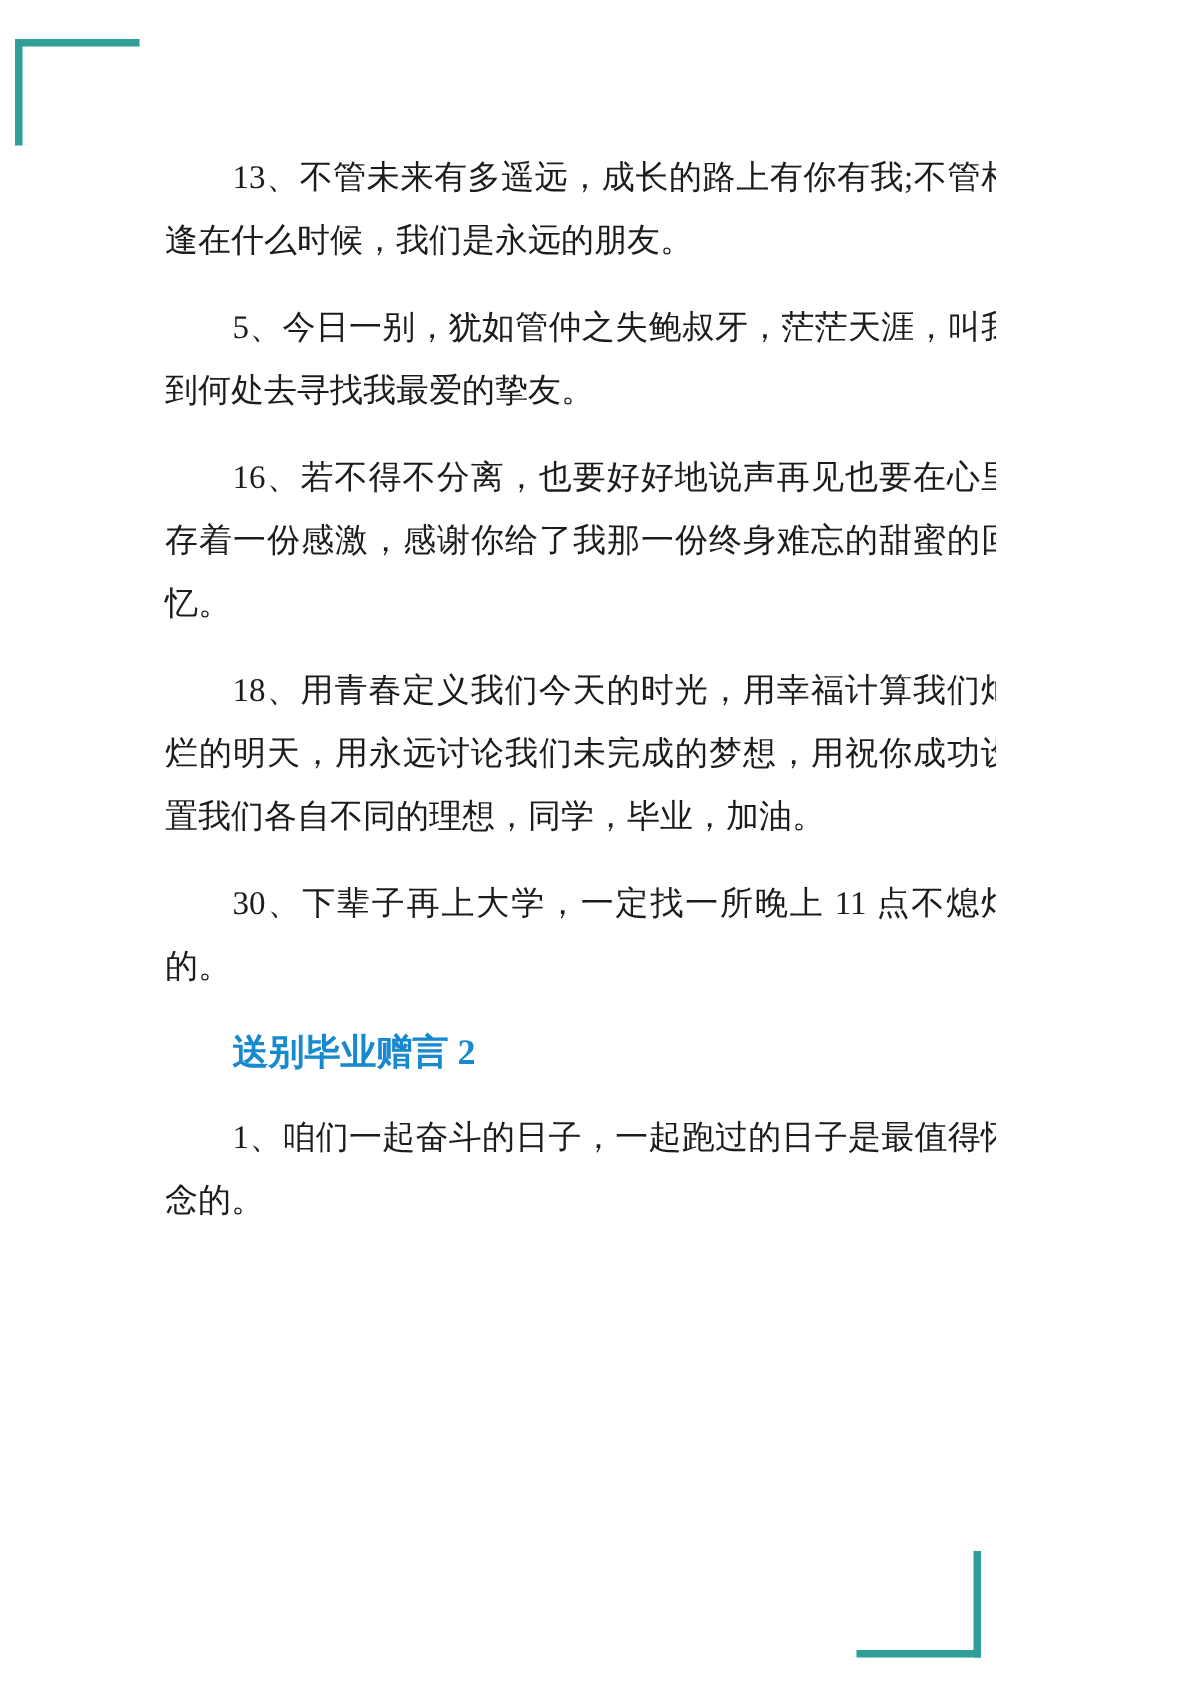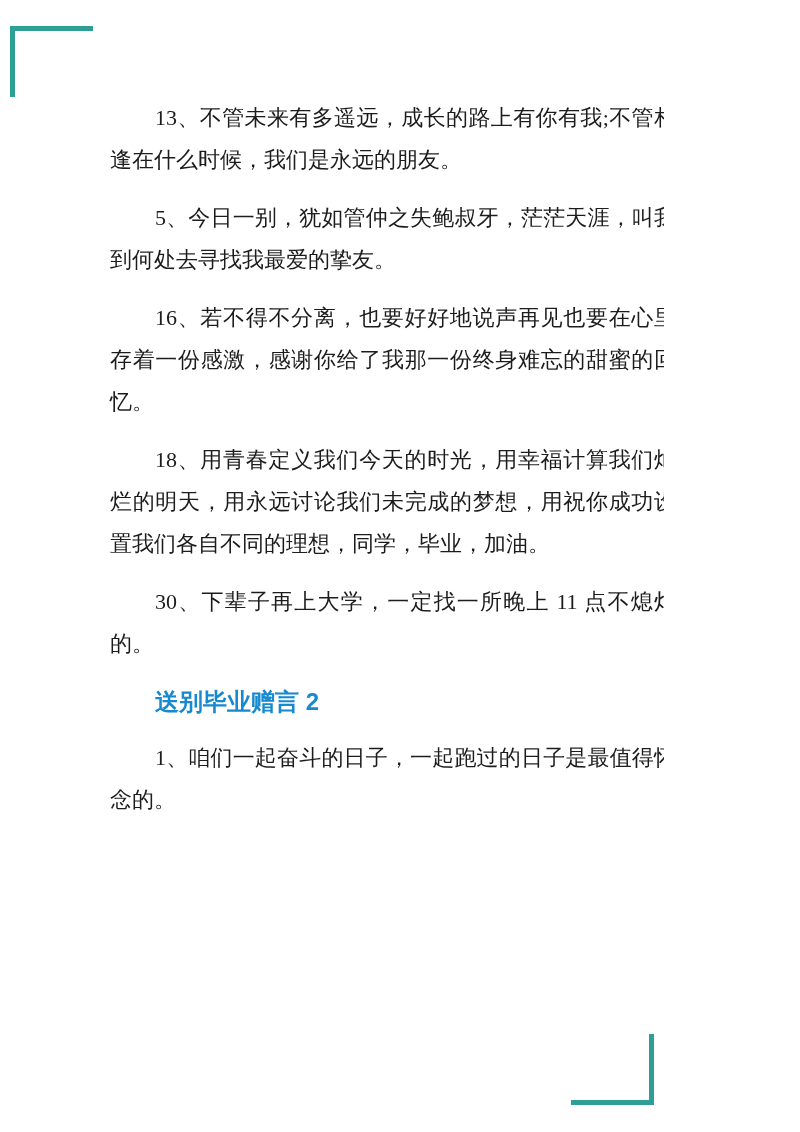--- a/index.html
+++ b/index.html
@@ -44,21 +44,21 @@
   }
   .content p.body-par {
     margin: 0 0 16px 0;
     line-height: 42px;
     text-indent: 45px;
   }
   .content h2.section-heading {
     margin: 0 0 14px 0;
     padding-left: 45px;
     line-height: 42px;
-    font-family: Liberation Sans, sans-serif;
+    font-family: Liberation Serif, serif;
     font-size: 24px;
     font-weight: bold;
     color: #1789ce;
     text-align: left;
   }
 </style>
 </head>
 <body>
 
 <div class="page">

